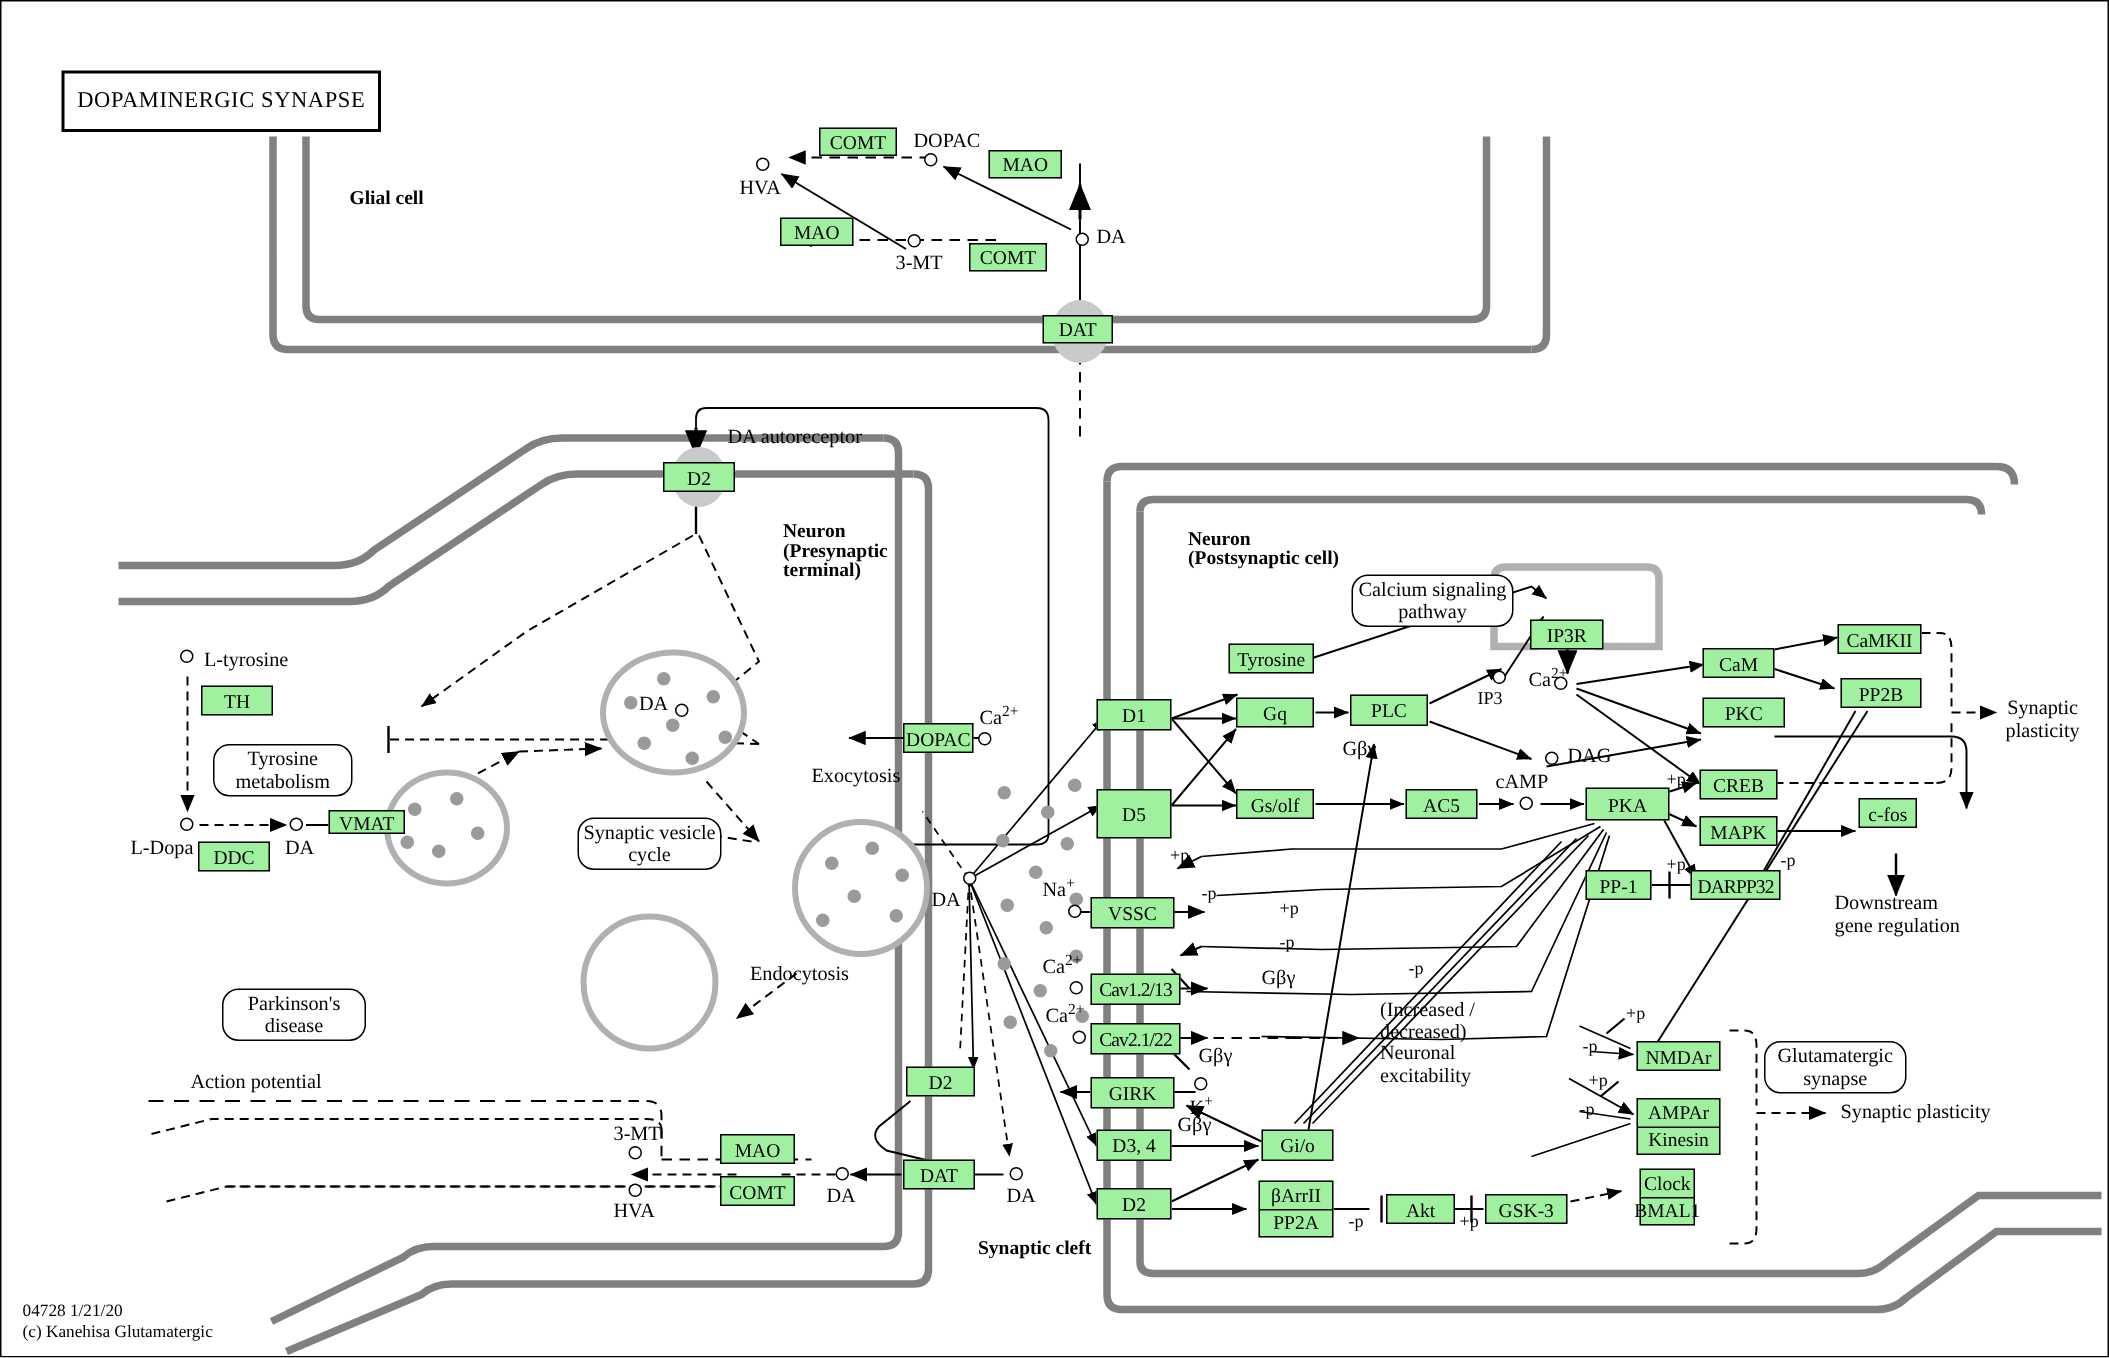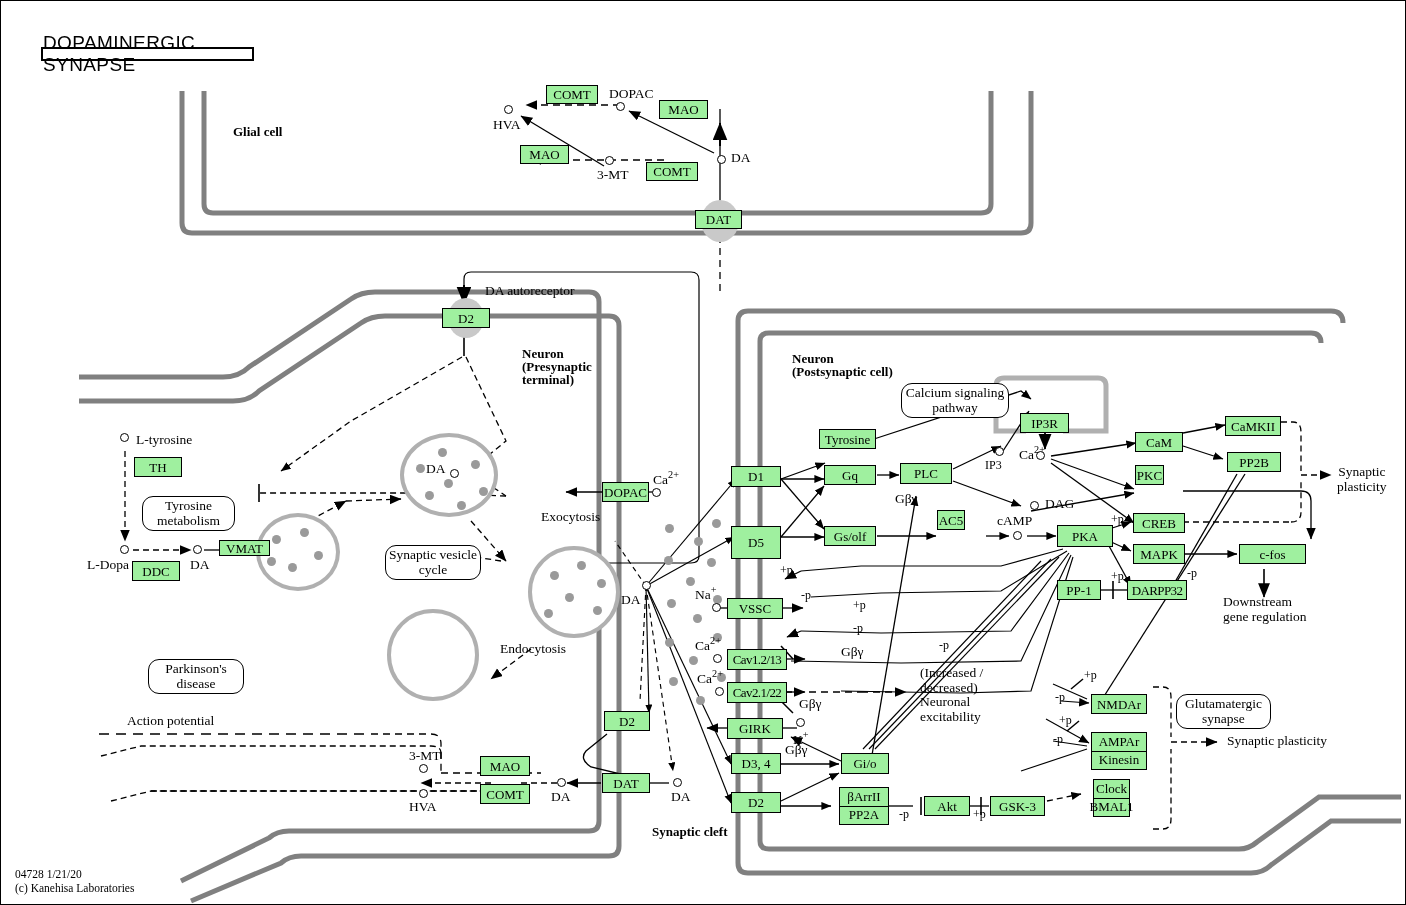--- a/index.html
+++ b/index.html
@@ -29,24 +29,24 @@
           line-height:1.05;box-sizing:border-box;}
 
   
   .lbl{position:absolute;font-family:"Liberation Serif",serif;font-size:13.5px;
        color:#000;white-space:nowrap;line-height:1.08;}
   .lbl.b{font-weight:bold;font-size:13px;}
   .lbl.sm{font-size:12px;}
   .lbl.ctr{text-align:center;}
 
   
-  #title{position:absolute;left:40px;top:46px;width:213px;height:14px;
+  #title{position:absolute;left:40px;top:46px;width:213px;height:41px;
          border:2px solid #000;background:#fff;display:flex;align-items:center;
-         justify-content:center;font-family:Liberation Sans, sans-serif;
-         font-size:19px;letter-spacing:.4px;color:#000;box-sizing:border-box;}
+         justify-content:center;font-family:Liberation Serif, serif;
+         font-size:15px;letter-spacing:.4px;color:#000;box-sizing:border-box;}
 
   #footer{position:absolute;left:14px;top:866px;font-family:"Liberation Serif",serif;
           font-size:11.5px;color:#000;line-height:1.25;}
 
   .cmp{position:absolute;width:9px;height:9px;border:1.3px solid #000;
        background:#fff;border-radius:50%;box-sizing:border-box;}
   .dot{position:absolute;width:9px;height:9px;background:#9a9a9a;
        border-radius:50%;}
   .ves{position:absolute;border:4px solid #b0b0b0;border-radius:50%;
        box-sizing:border-box;background:#fff;}
@@ -295,21 +295,21 @@
       <path d="M1152,828 L1162,828 Q1170,828 1170,818 L1170,748" stroke-dasharray="6,4"></path>
       <path d="M1170,741 L1216,741" stroke-dasharray="6,4" marker-end="url(#ahb)"></path>
 
       <path d="M780,482 L1056,532" stroke="none"></path>
     </g>
   </svg>
 
   <div id="title">DOPAMINERGIC  SYNAPSE</div>
   <div id="footer">
     <div>04728 1/21/20</div>
-    <div>(c) Kanehisa Laboratories</div>
+    <div>(c) Kanehisa Glutamatergic</div>
   </div>
 
   <div class="lbl b" style="left:232px;top:124px">Glial cell</div>
   <div class="lbl b" style="left:521px;top:346px">Neuron</div>
   <div class="lbl b" style="left:521px;top:359px">(Presynaptic</div>
   <div class="lbl b" style="left:521px;top:372px">terminal)</div>
   <div class="lbl b" style="left:791px;top:351px">Neuron</div>
   <div class="lbl b" style="left:791px;top:364px">(Postsynaptic cell)</div>
   <div class="lbl b" style="left:651px;top:824px">Synaptic cleft</div>
   <div class="lbl" style="left:484px;top:283px">DA autoreceptor</div>
@@ -406,34 +406,34 @@
 
   <div class="gbox" style="left:726px;top:597px;width:56px;height:21px">VSSC</div>
   <div class="gbox tight" style="left:726px;top:648px;width:60px;height:21px">Cav1.2/13</div>
   <div class="gbox tight" style="left:726px;top:681px;width:60px;height:21px">Cav2.1/22</div>
   <div class="gbox" style="left:726px;top:717px;width:56px;height:21px">GIRK</div>
 
   <div class="gbox" style="left:818px;top:428px;width:57px;height:20px">Tyrosine</div>
   <div class="gbox" style="left:823px;top:464px;width:52px;height:20px">Gq</div>
   <div class="gbox" style="left:823px;top:525px;width:52px;height:20px">Gs/olf</div>
   <div class="gbox" style="left:899px;top:462px;width:52px;height:21px">PLC</div>
-  <div class="gbox" style="left:936px;top:509px;width:28px;height:20px">AC5</div>
+  <div class="gbox" style="left:936px;top:525px;width:48px;height:20px">AC5</div>
   <div class="gbox" style="left:1019px;top:412px;width:49px;height:20px">
       <span>IP3R</span>
     </div>
   <div class="gbox" style="left:1056px;top:524px;width:56px;height:22px">PKA</div>
   <div class="gbox" style="left:1056px;top:579px;width:44px;height:20px">PP-1</div>
   <div class="gbox" style="left:1134px;top:431px;width:48px;height:20px">CaM</div>
   <div class="gbox" style="left:1224px;top:415px;width:56px;height:20px">CaMKII</div>
   <div class="gbox" style="left:1226px;top:451px;width:54px;height:20px">PP2B</div>
-  <div class="gbox" style="left:1134px;top:464px;width:29px;height:20px">PKC</div>
+  <div class="gbox" style="left:1134px;top:464px;width:55px;height:20px">PKC</div>
   <div class="gbox" style="left:1132px;top:512px;width:52px;height:20px">CREB</div>
   <div class="gbox" style="left:1132px;top:543px;width:52px;height:20px">MAPK</div>
   <div class="gbox tight" style="left:1126px;top:579px;width:60px;height:20px">DARPP32</div>
-  <div class="gbox" style="left:1238px;top:543px;width:67px;height:20px">c-fos</div>
+  <div class="gbox" style="left:1238px;top:531px;width:39px;height:20px">c-fos</div>
 
   <div class="gbox" style="left:840px;top:752px;width:48px;height:21px">Gi/o</div>
   <div class="gbox2" style="left:838px;top:786px;width:50px;height:38px">
     <div>βArrII</div>
     <div>PP2A</div>
   </div>
   <div class="gbox" style="left:923px;top:795px;width:46px;height:20px">Akt</div>
   <div class="gbox" style="left:989px;top:795px;width:55px;height:20px">GSK-3</div>
 
   <div class="gbox" style="left:1090px;top:693px;width:56px;height:20px">NMDAr</div>

